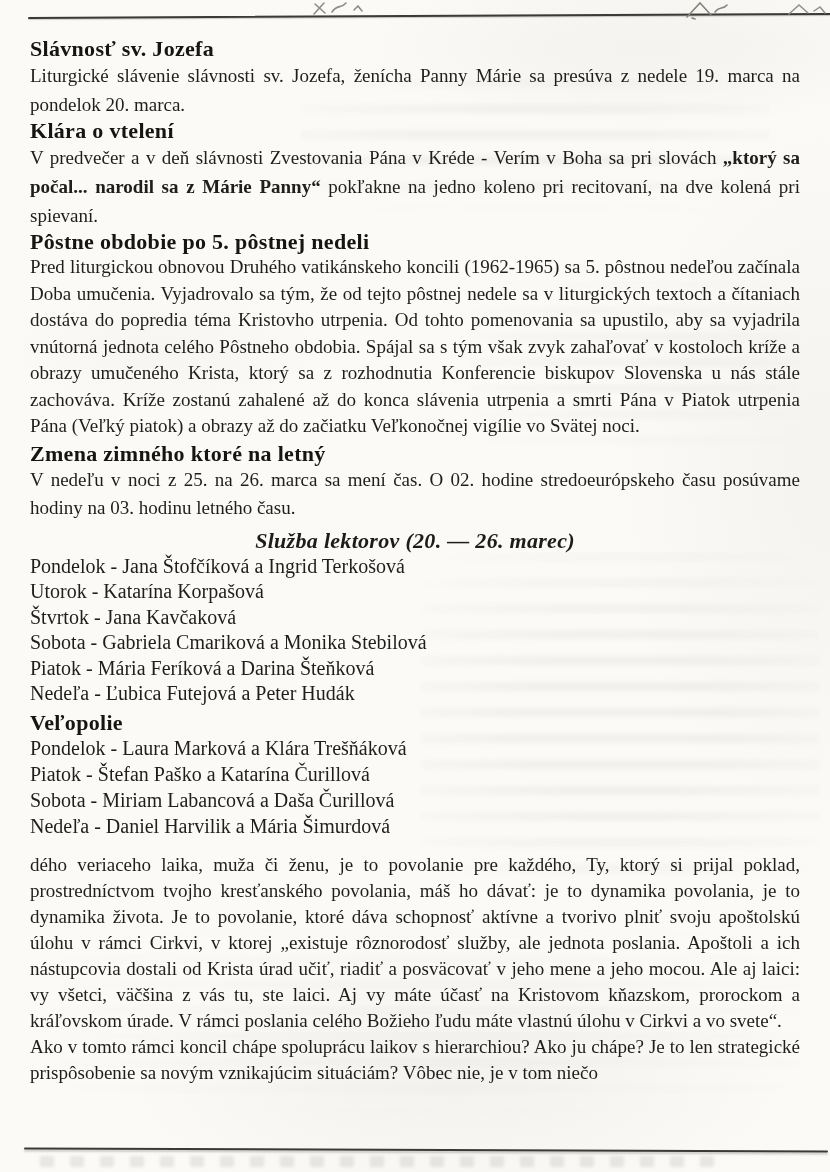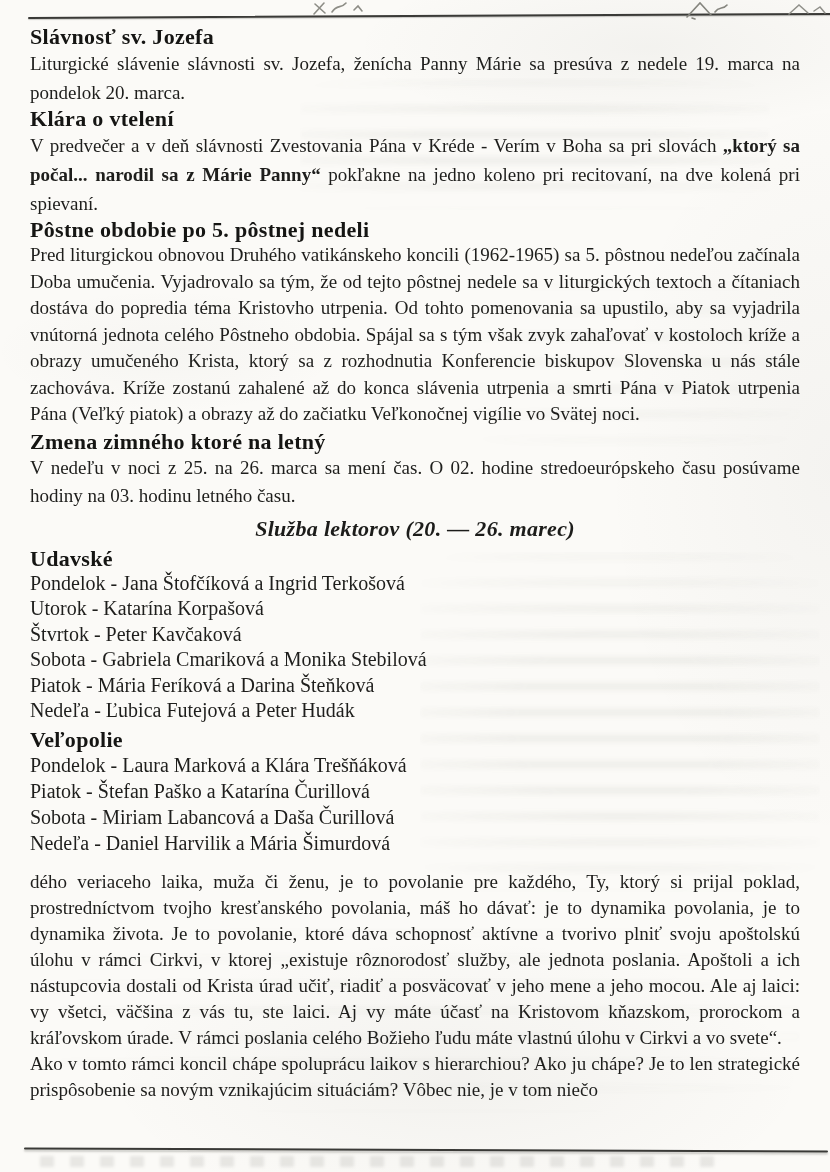--- a/index.html
+++ b/index.html
@@ -13,21 +13,21 @@
       radial-gradient(ellipse 300px 500px at 100% 40%, rgba(80,80,75,0.04), transparent 75%),
       radial-gradient(ellipse 500px 200px at 55% 92%, rgba(90,90,80,0.05), transparent 70%),
       radial-gradient(ellipse 250px 90px at 20% 30%, rgba(100,100,90,0.03), transparent 70%),
       #fbfaf7;
     font-family:"Liberation Serif","DejaVu Serif",serif;
     color:#1c1c1a;
   }
   .rule{position:absolute;background:#3a3a37;border-radius:1px;}
   .rule-top{left:28px;right:-4px;top:13px;height:2px;transform:rotate(-0.28deg);transform-origin:right center;box-shadow:0 1px 1px rgba(60,60,55,0.25);}
   .rule-bottom{left:24px;right:2px;top:1149px;height:2.4px;transform:rotate(0.22deg);box-shadow:0 2px 2px rgba(60,60,55,0.28);}
-  .content{position:absolute;left:30px;right:30px;top:0;padding-top:25px;z-index:2;}
+  .content{position:absolute;left:30px;right:30px;top:12px;padding-top:25px;z-index:2;}
   h2{font-size:22px;line-height:24px;font-weight:700;margin:0;letter-spacing:0.3px;color:#151513;}
   p{margin:0;}
   .body{font-size:19px;text-align:justify;color:#1e1e1c;}
   .lh29{line-height:29px;}
   .lh28{line-height:28px;}
   .lh26{line-height:26.5px;}
   .center-title{font-size:22px;line-height:26px;font-weight:700;text-align:center;margin:6px 0 0 0;letter-spacing:0.3px;font-style:italic;}
   .group-heading{margin-top:5px;}
   .row{font-size:20px;line-height:25.5px;color:#1e1e1c;}
   .rows-b .row{line-height:26px;}
@@ -80,25 +80,24 @@
     <p class="body lh29"><span>V predvečer a v deň slávnosti Zvestovania Pána v Kréde - Verím v Boha sa pri slovách </span><b>„ktorý sa počal... narodil sa z Márie Panny“</b><span> pokľakne na jedno koleno pri recitovaní, na dve kolená pri spievaní.</span></p>
 
     <h2>Pôstne obdobie po 5. pôstnej nedeli</h2>
     <p class="body lh26">Pred liturgickou obnovou Druhého vatikánskeho koncili (1962-1965) sa 5. pôstnou nedeľou začínala Doba umučenia. Vyjadrovalo sa tým, že od tejto pôstnej nedele sa v liturgických textoch a čítaniach dostáva do popredia téma Kristovho utrpenia. Od tohto pomenovania sa upustilo, aby sa vyjadrila vnútorná jednota celého Pôstneho obdobia. Spájal sa s tým však zvyk zahaľovať v kostoloch kríže a obrazy umučeného Krista, ktorý sa z rozhodnutia Konferencie biskupov Slovenska u nás stále zachováva. Kríže zostanú zahalené až do konca slávenia utrpenia a smrti Pána v Piatok utrpenia Pána (Veľký piatok) a obrazy až do začiatku Veľkonočnej vigílie vo Svätej noci.</p>
 
     <h2 style="margin-top:2px">Zmena zimného ktoré na letný</h2>
     <p class="body lh28">V nedeľu v noci z 25. na 26. marca sa mení čas. O 02. hodine stredoeurópskeho času posúvame hodiny na 03. hodinu letného času.</p>
 
     <h3 class="center-title">Služba lektorov (20. — 26. marec)</h3>
 
-    <h2 class="group-heading">Udavské</h2>
     <div class="rows-a">
       <div class="row">Pondelok - Jana Štofčíková a Ingrid Terkošová</div>
       <div class="row">Utorok - Katarína Korpašová</div>
-      <div class="row">Štvrtok - Peter Kavčaková</div>
+      <div class="row">Štvrtok - Jana Kavčaková</div>
       <div class="row">Sobota - Gabriela Cmariková a Monika Stebilová</div>
       <div class="row">Piatok - Mária Feríková a Darina Šteňková</div>
       <div class="row">Nedeľa - Ľubica Futejová a Peter Hudák</div>
     </div>
 
     <h2 class="group-heading" style="margin-top:4px">Veľopolie</h2>
     <div class="rows-b">
       <div class="row">Pondelok - Laura Marková a Klára Trešňáková</div>
       <div class="row">Piatok - Štefan Paško a Katarína Čurillová</div>
       <div class="row">Sobota - Miriam Labancová a Daša Čurillová</div>

